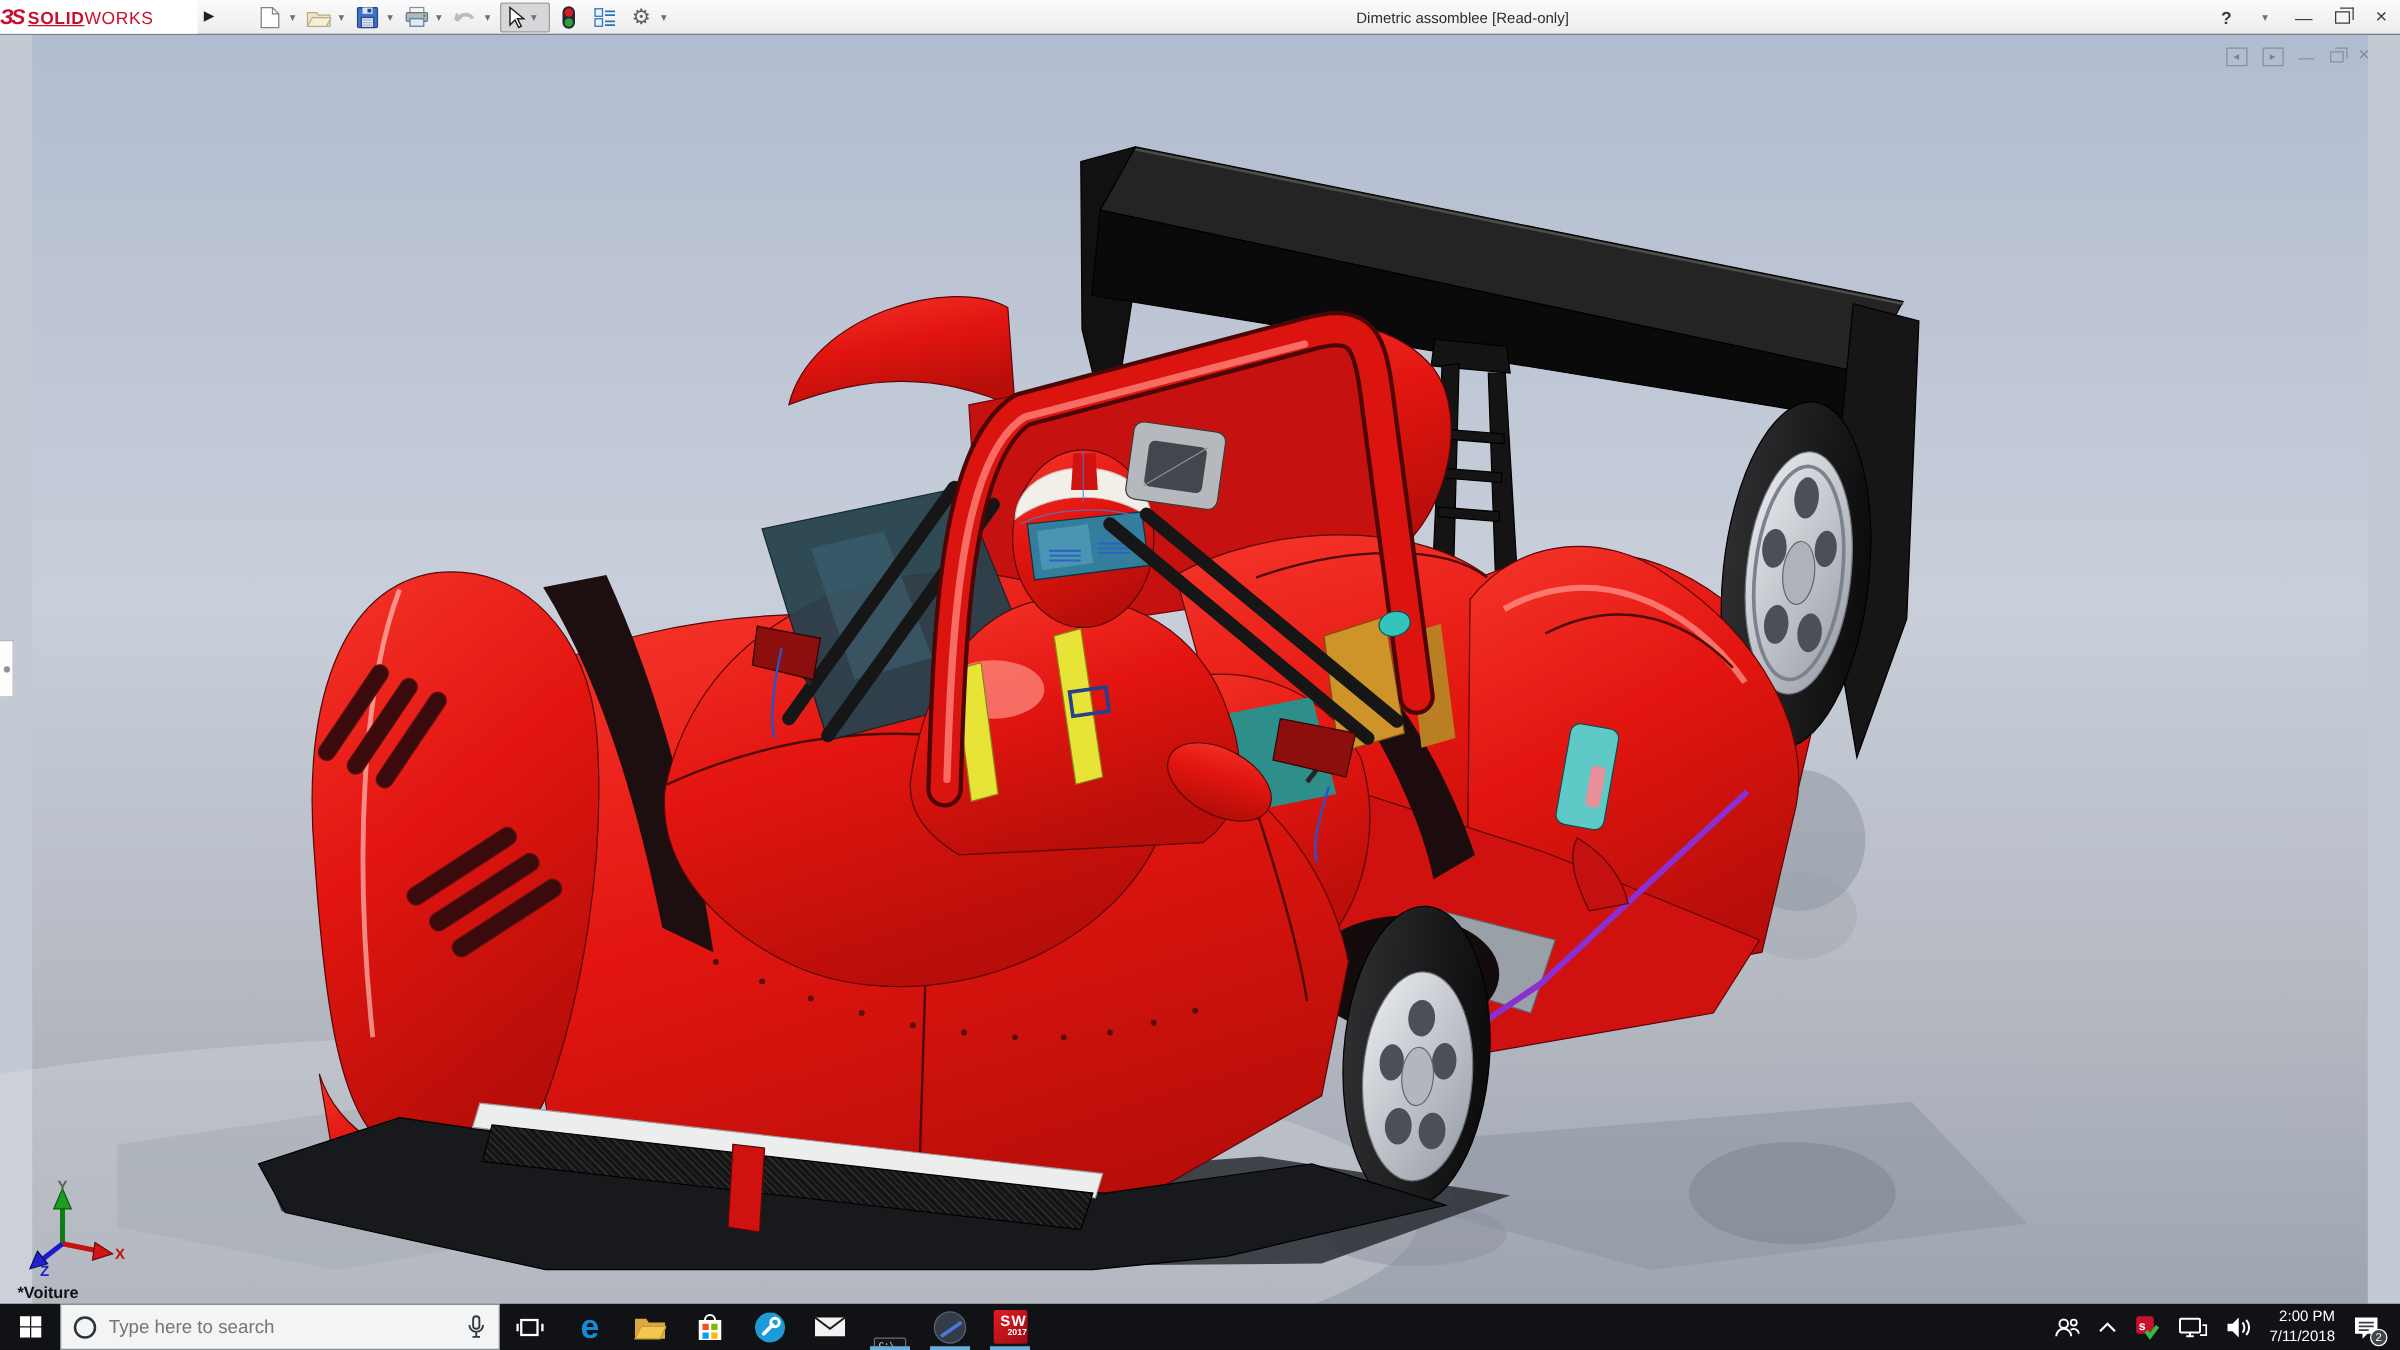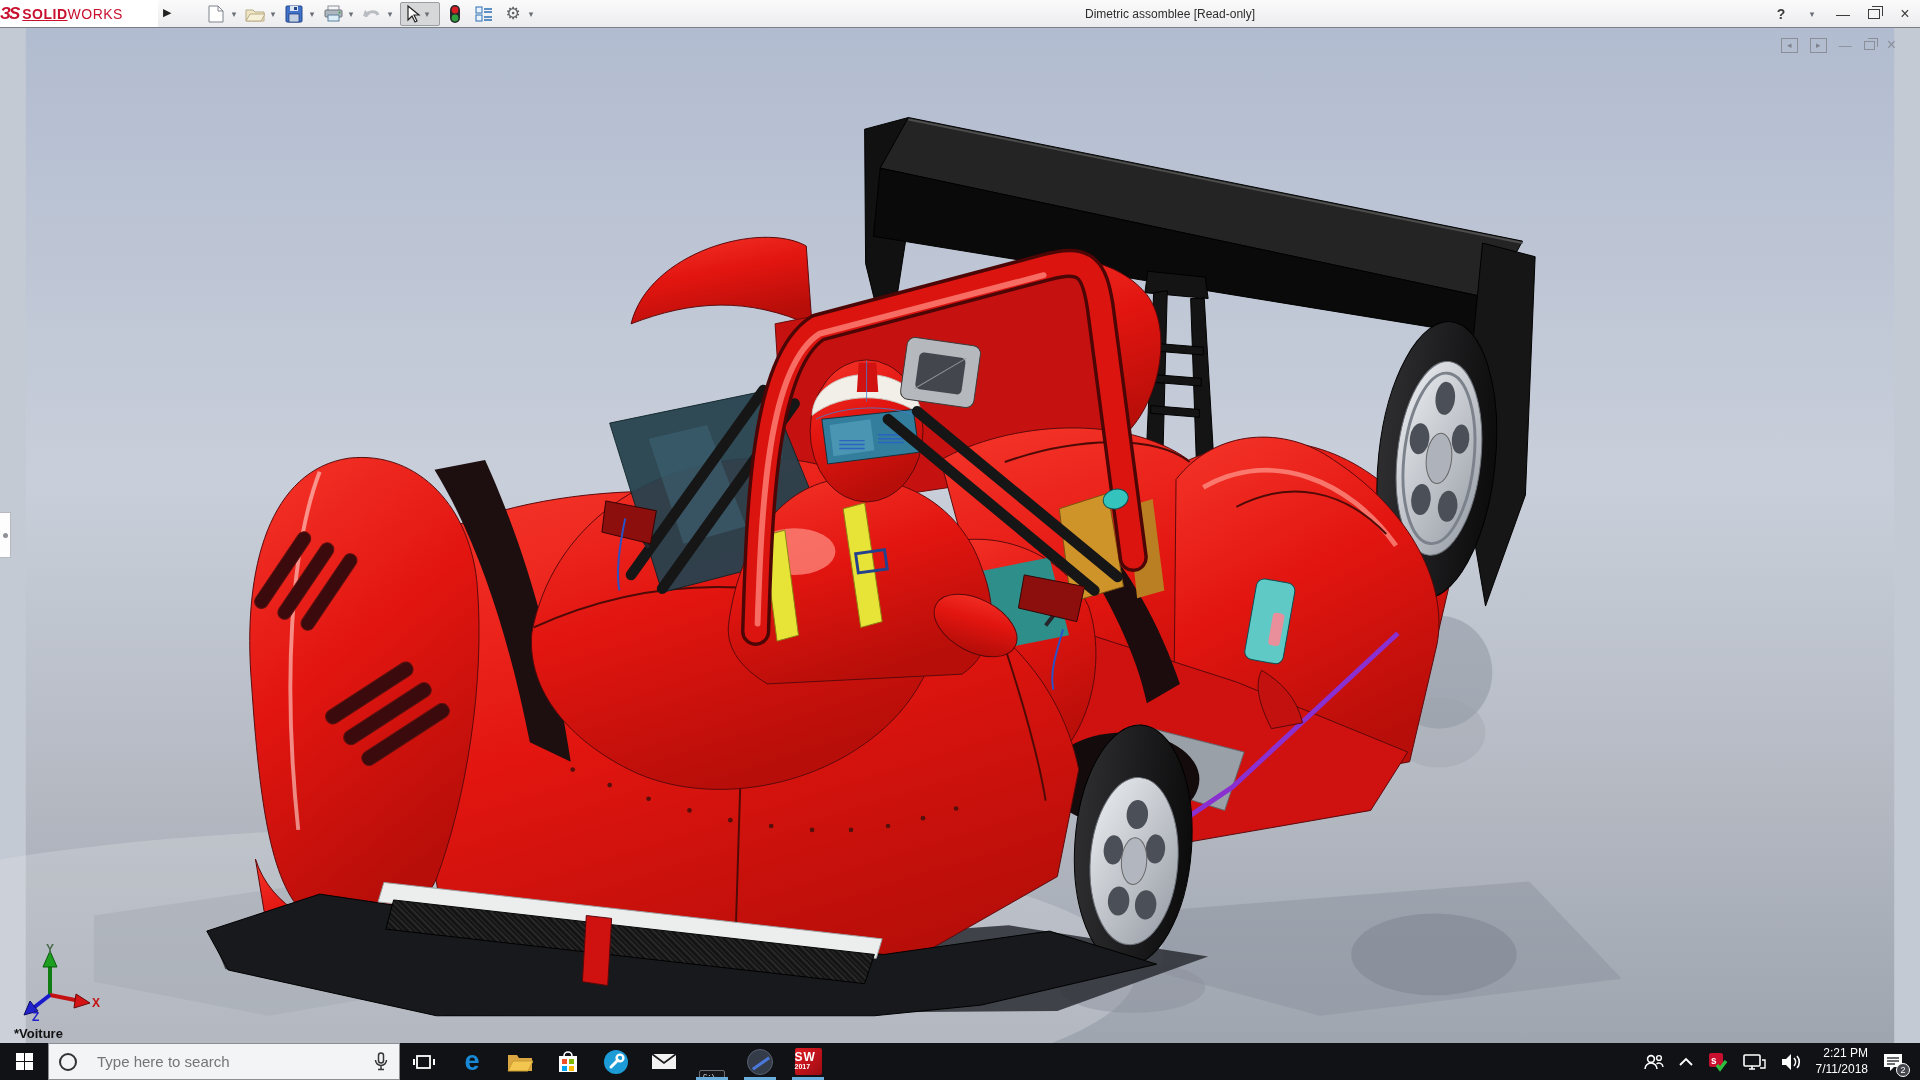--- a/index.html
+++ b/index.html
@@ -36,30 +36,30 @@
   .pane-handle { position:absolute; left:0; top:484px; width:11px; height:46px; background:#fdfdfd; border:1px solid #b6bac0; border-left:none; z-index:5; }
   .pane-handle .dot { position:absolute; left:3px; top:20px; width:5px; height:5px; border-radius:50%; background:#8e9297; }
   .view-label { position:absolute; left:14px; bottom:2px; font-size:13px; font-weight:bold; color:#111; z-index:6; }
   .triad { position:absolute; left:10px; bottom:22px; z-index:6; }
 
   
   .taskbar { position:absolute; left:0; top:1043px; width:1920px; height:37px; background:#101216; display:flex; align-items:stretch; }
   .start { width:48px; display:flex; align-items:center; justify-content:center; }
   .winlogo { display:grid; grid-template-columns:8px 8px; grid-template-rows:8px 8px; gap:1px; }
   .winlogo div { background:#fff; }
-  .searchbox { width:352px; background:#f3f4f5; border:1px solid #8b8f94; display:flex; align-items:center; padding:0 10px; gap:20px; }
+  .searchbox { width:352px; background:#f3f4f5; border:1px solid #8b8f94; display:flex; align-items:center; padding:0 10px; gap:10px; }
   .cortana-ring { width:18px; height:18px; border:2.5px solid #2f3336; border-radius:50%; flex:none; }
   .searchbox input { border:none; outline:none; background:transparent; font-size:15px; color:#3c4043; width:250px; font-family:"Liberation Sans",sans-serif; }
   .tb-app { width:48px; display:flex; align-items:center; justify-content:center; position:relative; }
   .tb-app.running::after { content:""; position:absolute; bottom:0; left:8px; right:8px; height:3px; background:#6aaede; }
   .edge-e { color:#1789d6; font-size:27px; font-weight:bold; }
   .cmdbox { width:26px; height:22px; background:#16161a; border:1px solid #6b6f75; border-radius:2px; color:#e8e8e8; font-size:7px; font-family:"Liberation Mono",monospace; padding:2px 0 0 3px;margin-top:39px; }
   .darkapp { width:26px; height:26px; border-radius:50%; background:#343b49; border:1px solid #596070; position:relative; overflow:hidden; }
   .darkapp::before { content:""; position:absolute; left:3px; top:12px; width:20px; height:3px; background:#4a78d8; transform:rotate(-35deg); }
-  .swapp { width:27px; height:27px; background:linear-gradient(135deg,#e01b24,#9e0b12); border-radius:2px; color:#fff; text-align:left; line-height:1; padding-top:3px; }
+  .swapp { width:27px; height:27px; background:linear-gradient(135deg,#e01b24,#9e0b12); border-radius:2px; color:#fff; text-align:right; line-height:1; padding-top:3px; }
   .swapp .l { font-size:12px; font-weight:bold; letter-spacing:1px; }
   .swapp .y { font-size:7px; font-weight:bold; }
   .tray { margin-left:auto; display:flex; align-items:center; gap:14px; padding-right:10px; }
   .clock { color:#fff; font-size:12px; text-align:right; line-height:1.3; }
   .badge { position:absolute; right:-6px; bottom:-5px; width:14px; height:14px; background:#43464c; border:1px solid #fff; border-radius:50%; color:#fff; font-size:9px; display:flex; align-items:center; justify-content:center; }
   .tray-item { position:relative; display:flex; align-items:center; justify-content:center; }
 </style>
 </head>
 <body>
 
@@ -480,21 +480,21 @@
       <svg width="24" height="20">
           <rect x="2" y="3" width="16" height="11" rx="1" fill="none" stroke="#fff" stroke-width="1.6"></rect>
           <path d="M7,17 h6 M10,14 v3" stroke="#fff" stroke-width="1.6"></path>
           <path d="M20,8 h3 v8 h-5" fill="none" stroke="#fff" stroke-width="1.4"></path>
         </svg>
       <svg width="22" height="18">
           <path d="M2,6 h4 l5,-5 v16 l-5,-5 h-4 z" fill="#fff"></path>
           <path d="M14,5 a6,6 0 0 1 0,8 M17,3 a9,9 0 0 1 0,12" fill="none" stroke="#fff" stroke-width="1.6"></path>
         </svg>
       <div class="clock">
-        <div>2:21 PM</div>
+        <div>2:00 PM</div>
         <div>7/11/2018</div>
       </div>
       <div class="tray-item" style="margin-right:6px;">
         <svg width="22" height="20">
             <path d="M2,2 h18 v13 h-8 l-4,4 v-4 h-6 z" fill="#fff"></path>
             <path d="M5,6 h12 M5,9 h12 M5,12 h8" stroke="#3a3d42" stroke-width="1.4"></path>
           </svg>
         <span class="badge">2</span>
       </div>
     </div>

